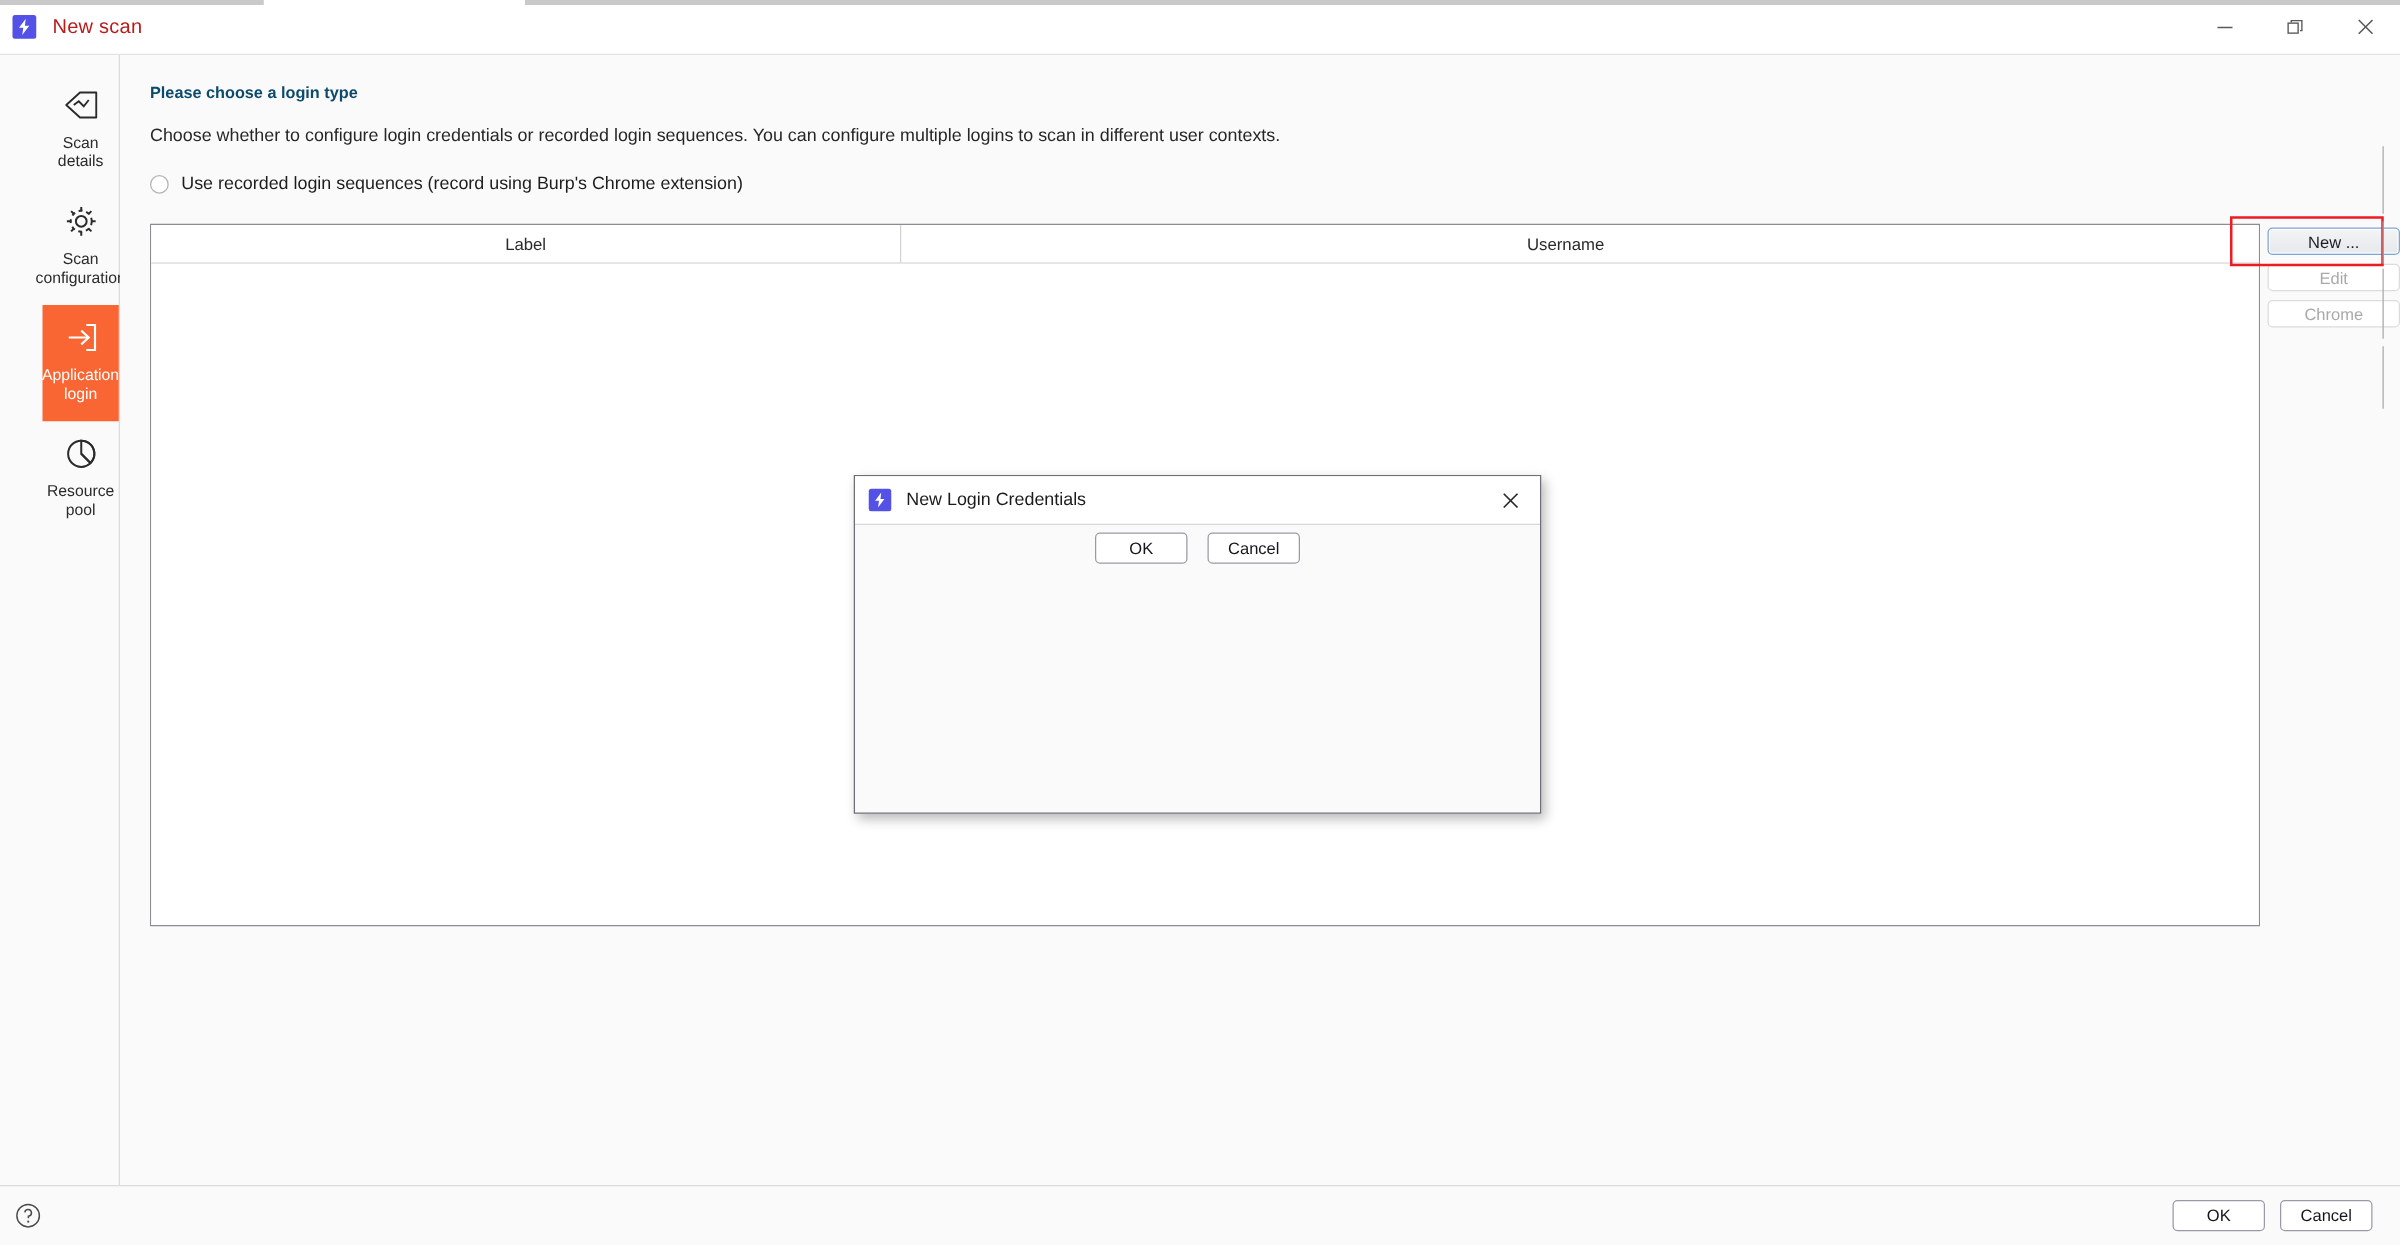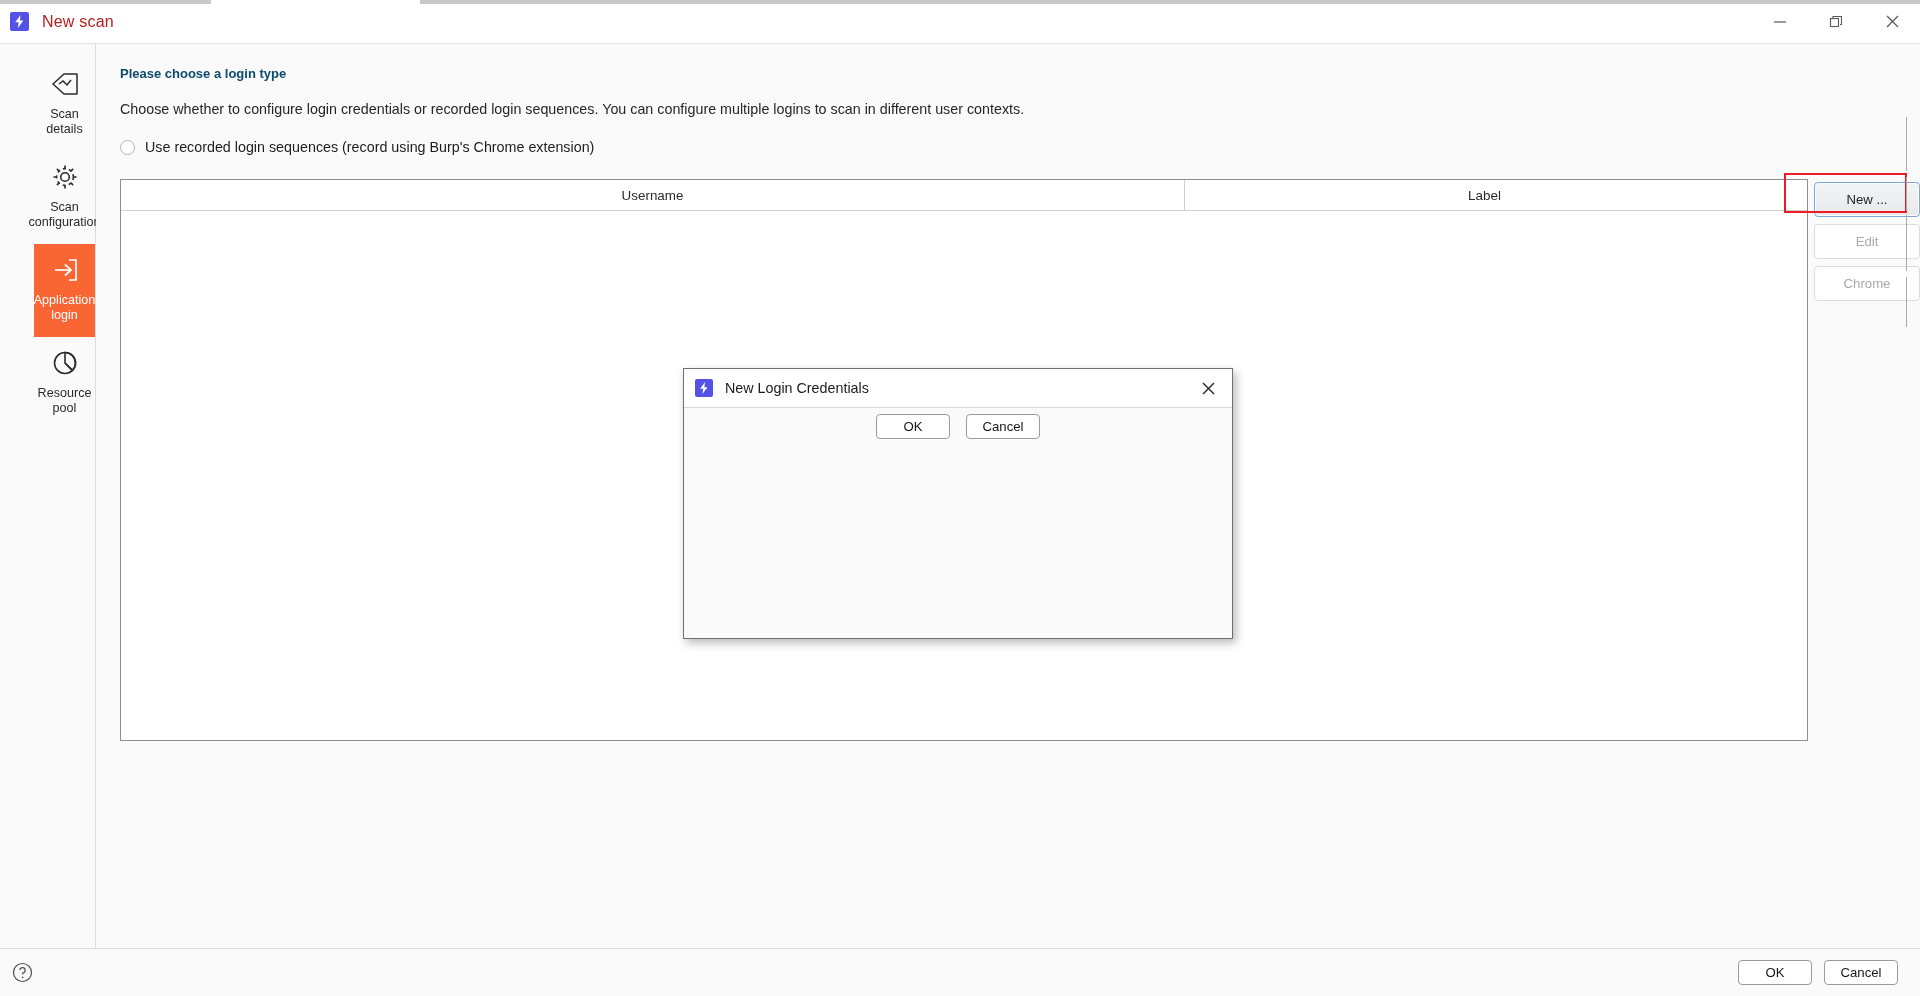--- a/index.html
+++ b/index.html
@@ -201,21 +201,21 @@
     width: 112px;
     min-width: 112px;
     padding-left: 6px;
     padding-top: 3px;
     display: flex;
     flex-direction: column;
     gap: 7px;
     position: relative;
   }
   .btn {
-    height: 35px;
+    height: 22px;
     border-radius: 4px;
     border: 1px solid #c8c8c8;
     background: #ffffff;
     font-size: 13.2px;
     color: #1d1d1d;
     font-family: "Liberation Sans", sans-serif;
     display: flex;
     align-items: center;
     justify-content: center;
     cursor: pointer;
@@ -296,21 +296,21 @@
     display: flex;
     align-items: center;
     justify-content: center;
     cursor: pointer;
     font-family: "Liberation Sans", sans-serif;
   }
 
   
   .modal {
     position: absolute;
-    left: 683px; top: 368px;
+    left: 683px; top: 380px;
     width: 550px; height: 271px;
     background: #fafafa;
     border: 1px solid #6e6e78;
     box-shadow: 3px 4px 9px rgba(0,0,0,.28);
     display: flex;
     flex-direction: column;
     z-index: 50;
   }
   .modal-title {
     height: 39px;
@@ -487,22 +487,22 @@
 
         <div class="radio-row">
           <span class="radio"></span>
           <span class="radio-label">Use recorded login sequences (record using Burp's Chrome extension)</span>
         </div>
 
         <div class="table-area">
 
           <div class="table-wrap">
             <div class="thead">
+              <div class="th label-col">Label</div>
               <div class="th user-col">Username</div>
-              <div class="th label-col">Label</div>
               <div class="th spacer-col"></div>
             </div>
             <div class="tbody"></div>
           </div>
 
           <div class="side-buttons">
             <div class="btn primary-outline">New ...</div>
             <div class="btn disabled">Edit</div>
             <div class="btn disabled">Chrome</div>
 

